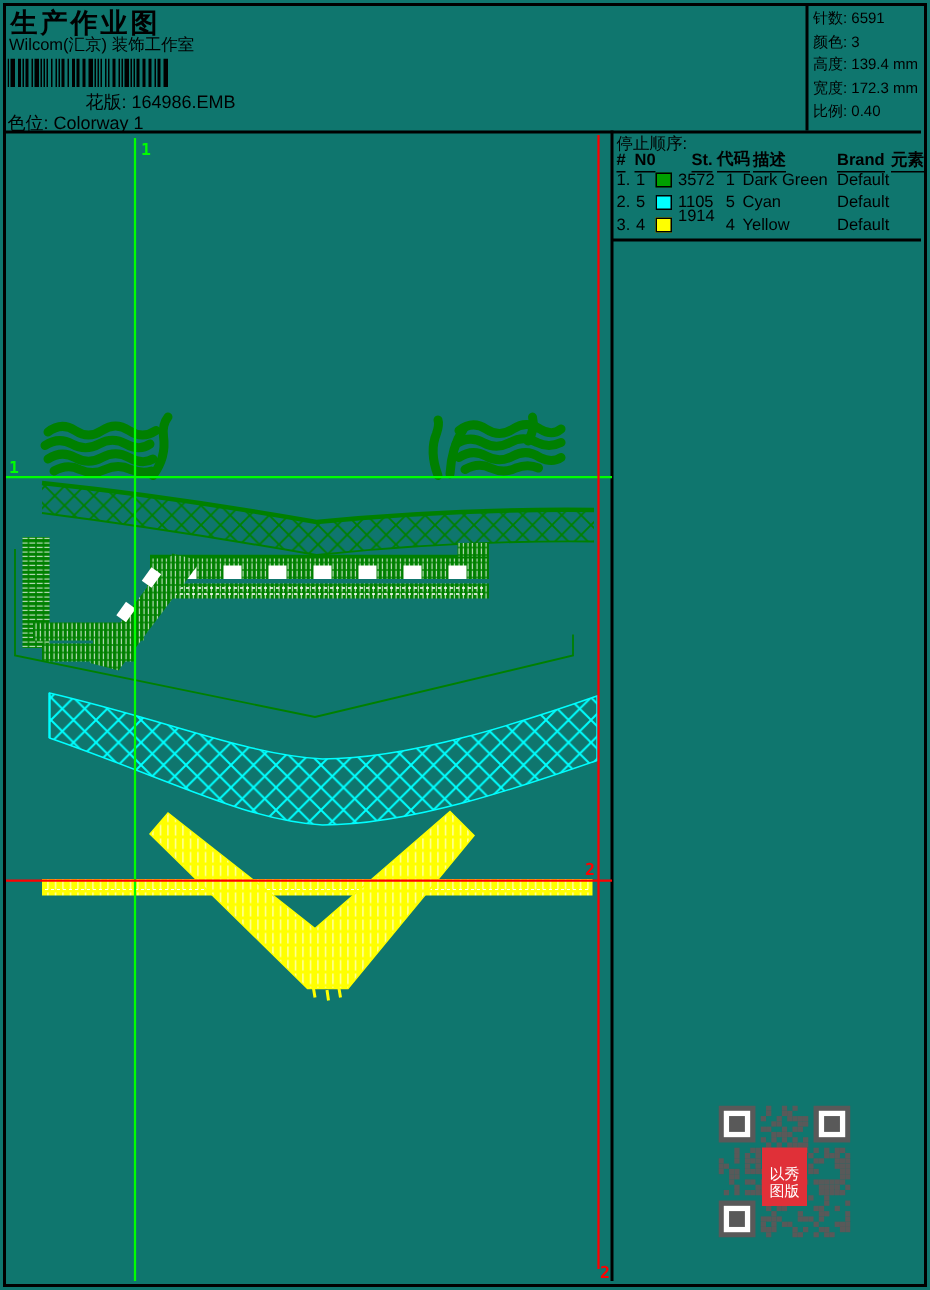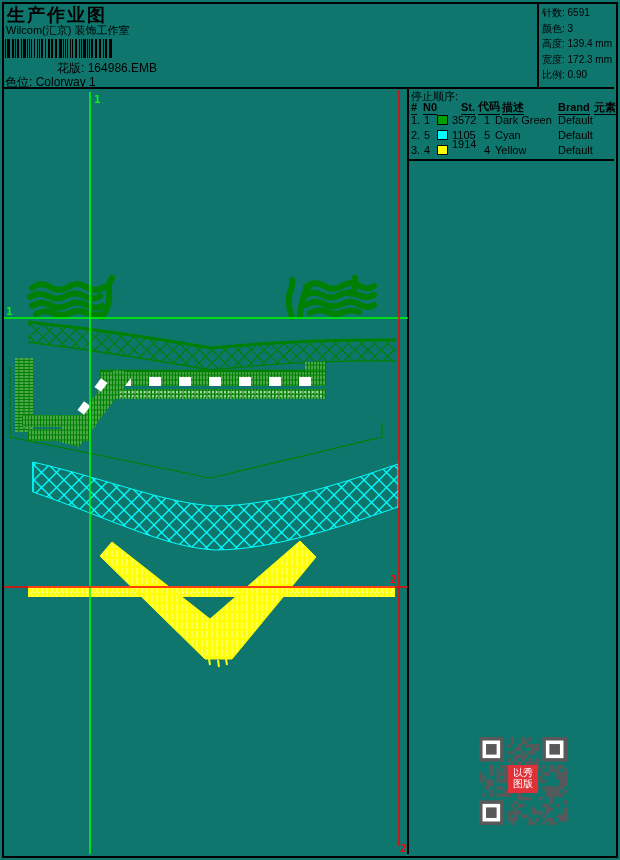--- a/index.html
+++ b/index.html
@@ -90,21 +90,21 @@
       <span>颜色:</span>
       <span>3</span></div>
     <div class="infoline">
       <span>高度:</span>
       <span>139.4 mm</span></div>
     <div class="infoline">
       <span>宽度:</span>
       <span>172.3 mm</span></div>
     <div class="infoline">
       <span>比例:</span>
-      <span>0.90</span></div>
+      <span>0.40</span></div>
   </div>
 
   <div class="abs" style="left:408px;top:88px;width:207px;height:61px;">
     <div class="abs t11" style="left:3px;top:2px;">停止顺序:</div>
     <div>
       <span class="abs t11 hdrcell" style="left:3px;top:13px;">#</span>
       <span class="abs t11 hdrcell" style="left:15px;top:13px;">N0</span>
       <span class="abs t11 hdrcell" style="left:53px;top:13px;">St.</span>
       <span class="abs t11 hdrcell" style="left:70px;top:13px;font-family:Liberation Mono, monospace;">代码</span>
       <span class="abs t11 hdrcell" style="left:94px;top:13px;">描述</span>
@@ -439,20 +439,20 @@
         <rect x="0" y="0" width="24.64" height="24.64" fill="#595959"></rect>
         <rect x="3.52" y="3.52" width="17.6" height="17.6" fill="#fff"></rect>
         <rect x="7.04" y="7.04" width="10.56" height="10.56" fill="#595959"></rect>
         <rect x="63.36" y="0" width="24.64" height="24.64" fill="#595959"></rect>
         <rect x="66.88" y="3.52" width="17.6" height="17.6" fill="#fff"></rect>
         <rect x="70.4" y="7.04" width="10.56" height="10.56" fill="#595959"></rect>
         <rect x="0" y="63.36" width="24.64" height="24.64" fill="#595959"></rect>
         <rect x="3.52" y="66.88" width="17.6" height="17.6" fill="#fff"></rect>
         <rect x="7.04" y="70.4" width="10.56" height="10.56" fill="#595959"></rect>
       </svg>
-    <div class="abs sealbox" style="left:29px;top:28px;width:30px;height:26px;padding-top:2px;">
+    <div class="abs sealbox" style="left:29px;top:28px;width:30px;height:26px;padding-top:13px;">
       <div>以秀</div>
       <div>图版</div>
     </div>
   </div>
 
 
 </div>
 
 </body></html>

